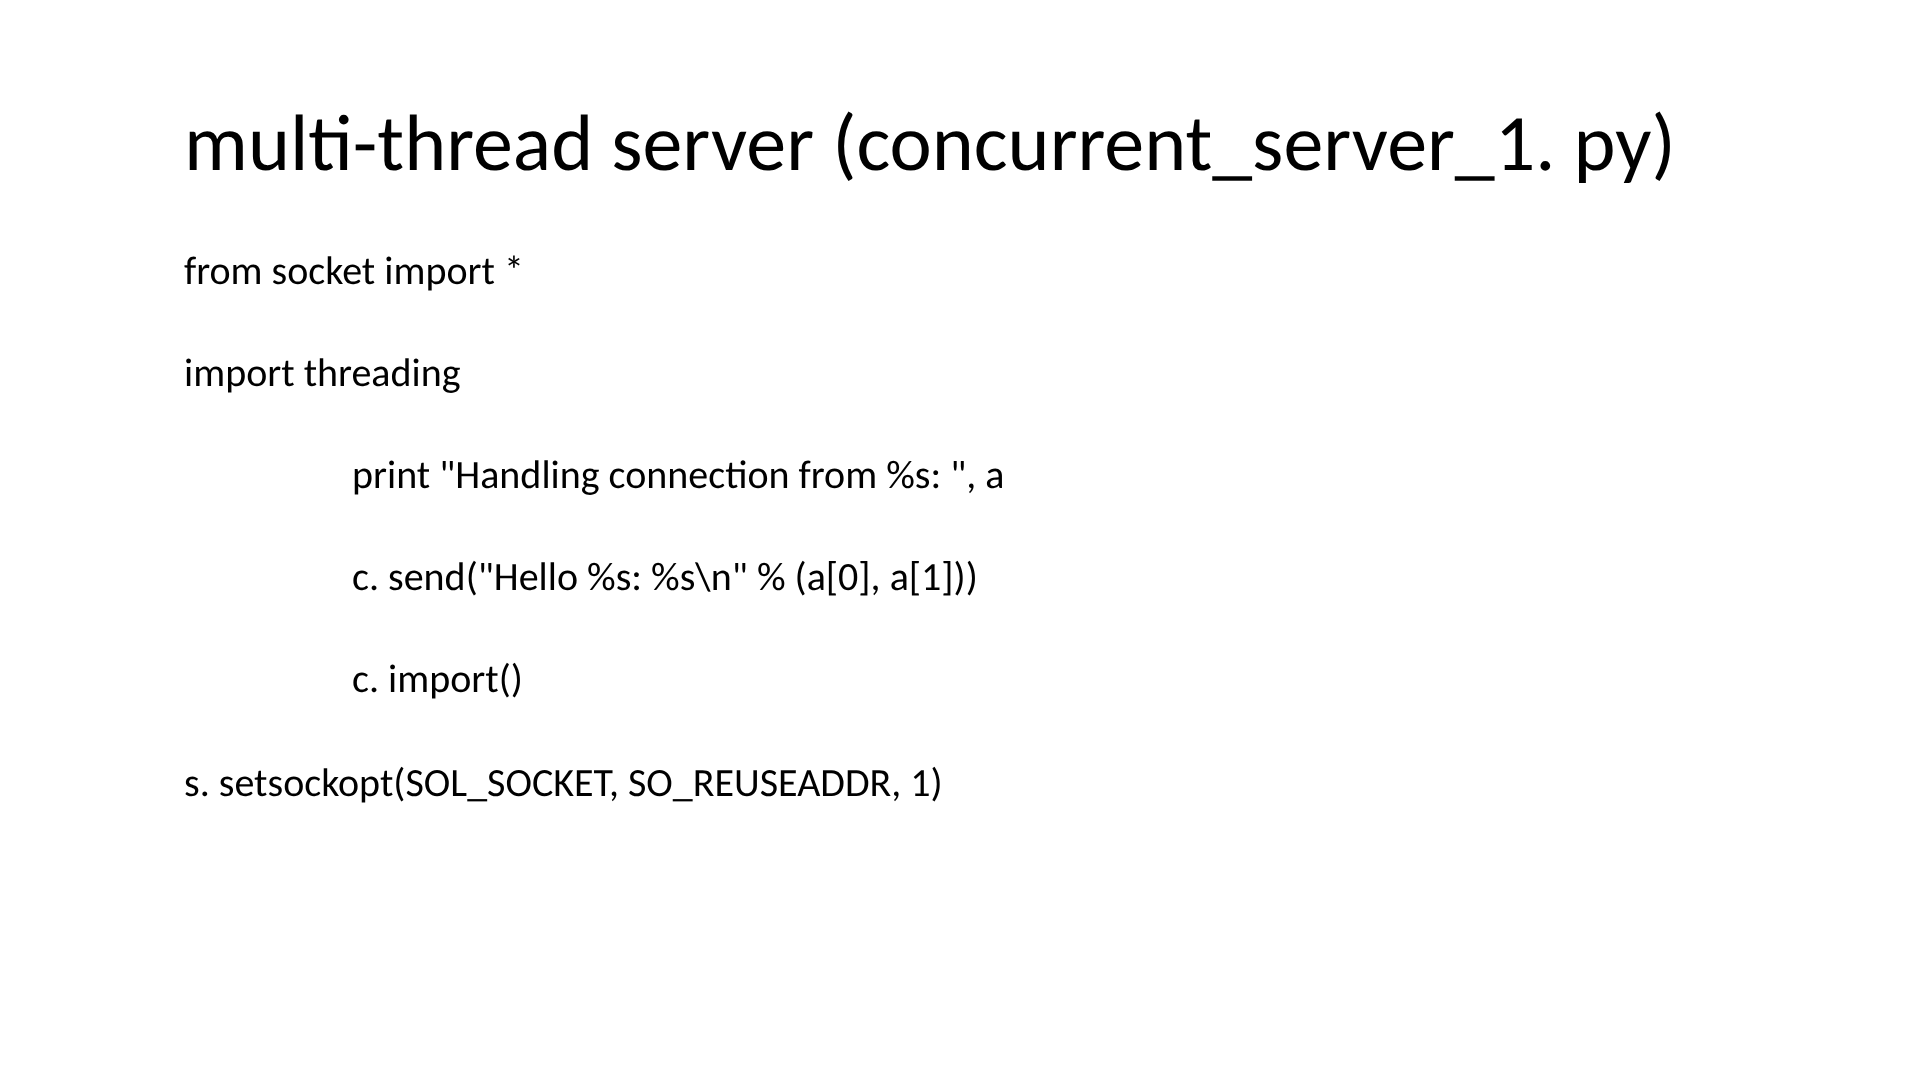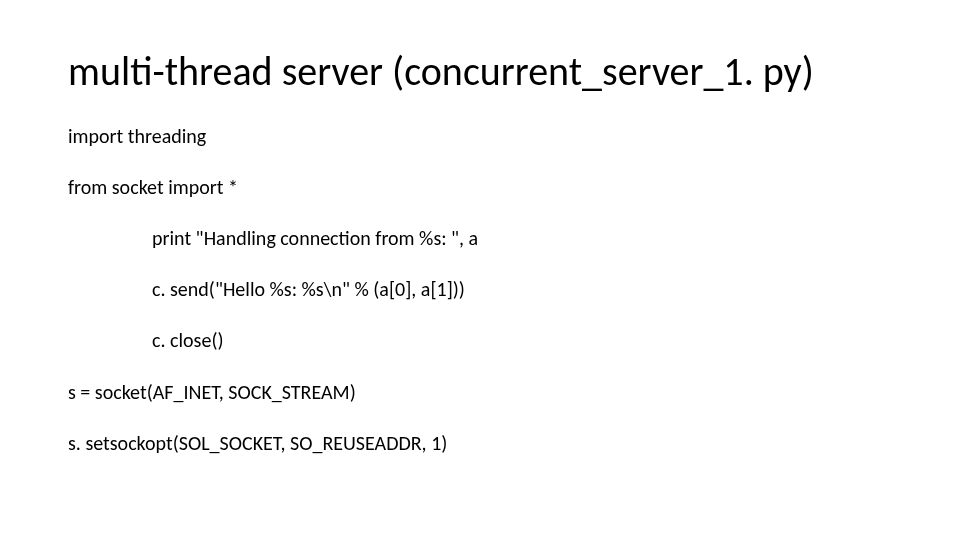--- a/index.html
+++ b/index.html
@@ -11,21 +11,21 @@
     font-family: Calibri, "Segoe UI", Arial, sans-serif;
     color: #000000;
     overflow: hidden;
   }
   .slide {
     position: relative;
     width: 960px;
     height: 540px;
     box-sizing: border-box;
     padding-top: 50px;
-    padding-left: 68px;
+    padding-left: 92px;
     padding-right: 40px;
   }
   .title {
     font-size: 40px;
     font-weight: 400;
     line-height: 1.1;
     margin: 0 0 4px 0;
     letter-spacing: 0px;
   }
   .code {
@@ -37,26 +37,25 @@
   }
   .code-line { display: block; }
   .indent1 { padding-left: 84px; }
 </style>
 </head>
 <body>
 
 <div class="slide">
   <h1 class="title">multi-thread server (concurrent_server_1. py)</h1>
   <div class="code">
+<span class="code-line">from socket import *</span>
 <span class="code-line">import threading</span>
-<span class="code-line">from socket import *</span>
 <span class="code-line indent1">print "Handling connection from %s: ", a</span>
 <span class="code-line indent1">c. send("Hello %s: %s\n" % (a[0], a[1]))</span>
-<span class="code-line indent1">c. close()</span>
-<span class="code-line">s = socket(AF_INET, SOCK_STREAM)</span>
+<span class="code-line indent1">c. import()</span>
 <span class="code-line">s. setsockopt(SOL_SOCKET, SO_REUSEADDR, 1)</span>
 
 
 
 
 
 
 
   </div>
 </div>

